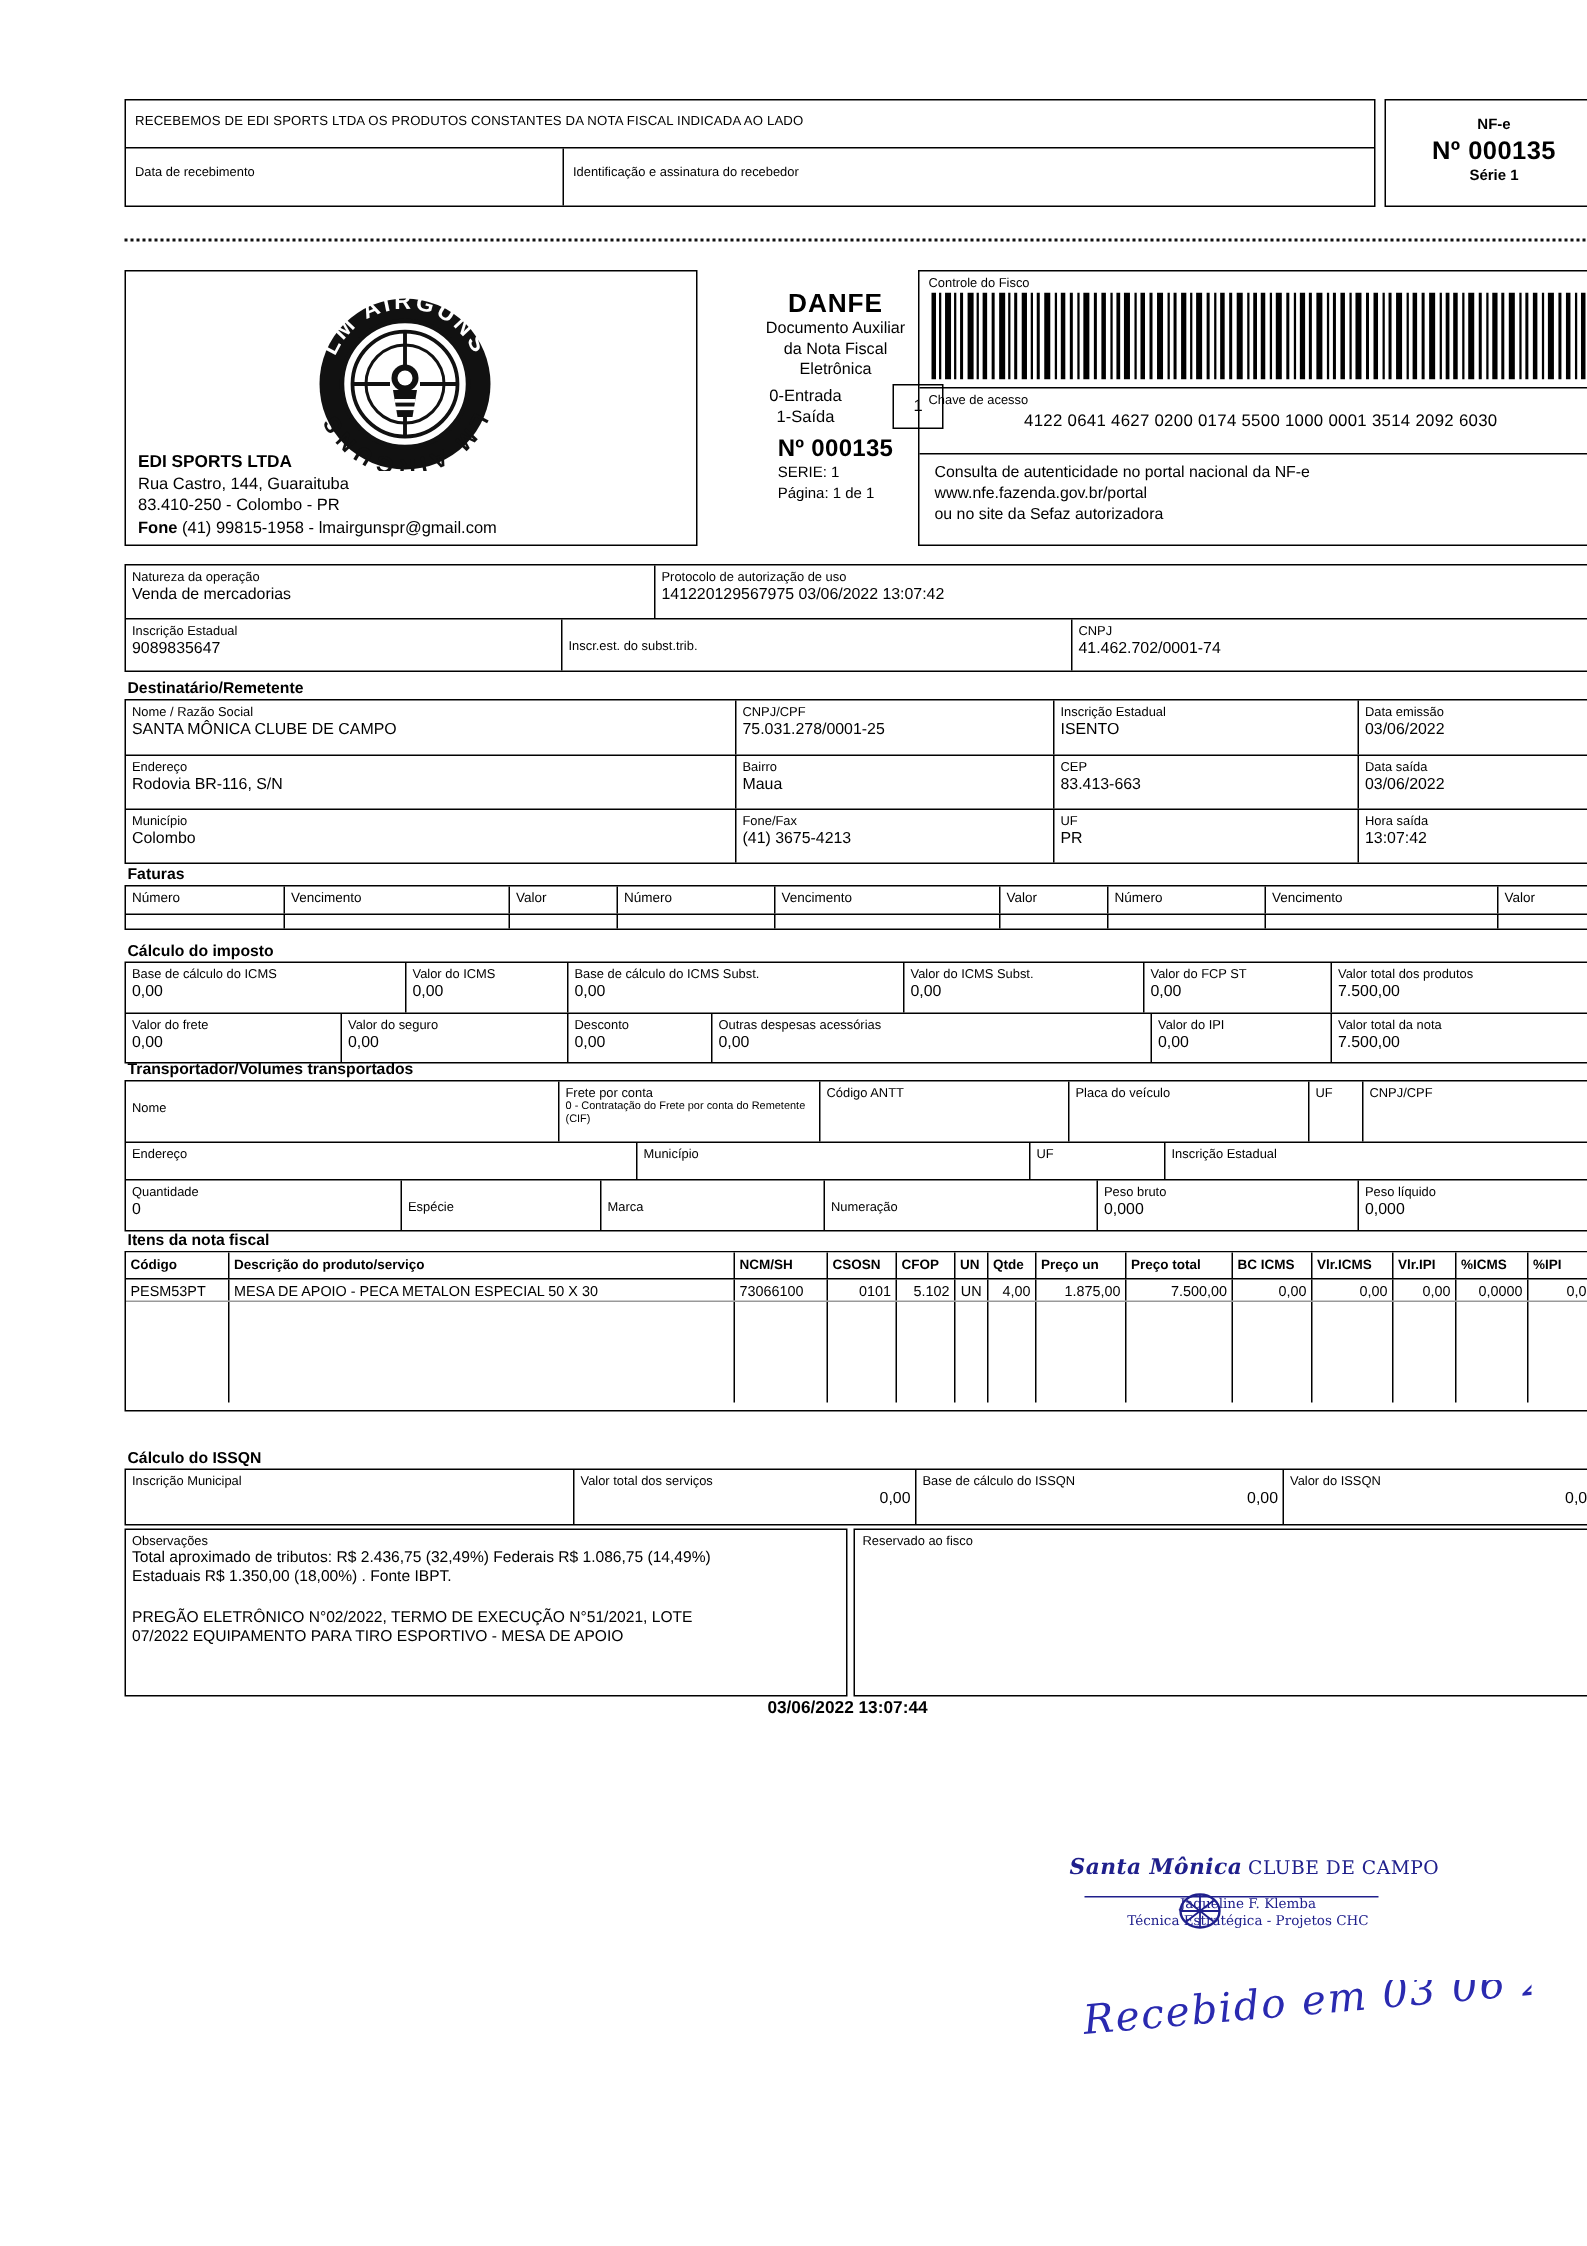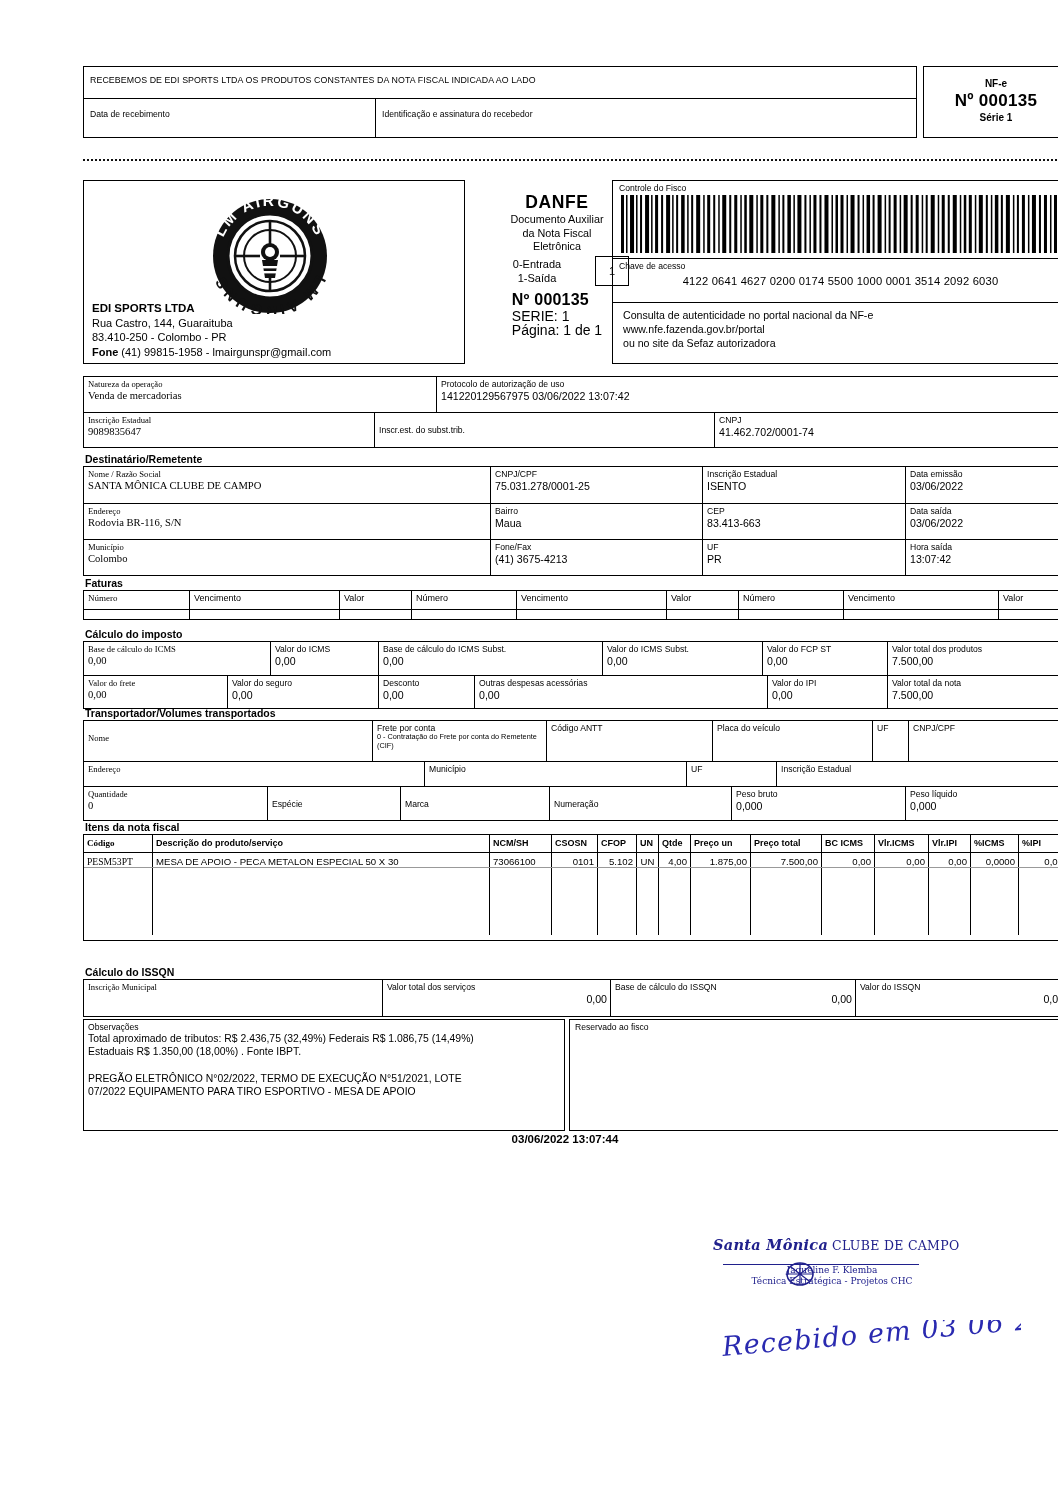--- a/index.html
+++ b/index.html
@@ -15,21 +15,21 @@
     color: #000;
     font-size: 9px;
     -webkit-font-smoothing: antialiased;
   }
   .page { position: absolute; left: 36px; top: 0; width: 986px; height: 1497px; margin-left: 47px; }
 
   
   .bx { border: 1.6px solid #000; }
   .row { display: flex; }
   .cell { position: relative; border-left: 1.2px solid #000; padding: 2px 3px 1px 4px; }
-  .cell:first-child { border-left: none; font-family: Liberation Serif, serif; }
+  .cell:first-child { border-left: none; }
   .lbl { font-size: 8.6px; line-height: 10px; white-space: nowrap; }
   .val { font-size: 10.6px; line-height: 12px; padding-top: 1px; }
   .sect-title { font-size: 10.5px; font-weight: bold; line-height: 12px; padding: 3px 0 1px 2px; }
   .r { text-align: right; }
   .c { text-align: center; }
 
   
   #recibo { position: absolute; left: 0; top: 66px; width: 986px; }
   #recibo-left { width: 834px; border: 1.6px solid #000; }
   #recibo-r1 { height: 32px; padding: 8px 4px 0 6px; border-bottom: 1.6px solid #000; }
@@ -59,21 +59,21 @@
 
   #danfe { position: absolute; left: 386px; top: 0; width: 176px; height: 184px;
            text-align: center; }
   #danfe .d-title { font-size: 17.5px; font-weight: bold; letter-spacing: .6px; margin-top: 12px; }
   #danfe .d-sub { font-size: 10.8px; line-height: 13.5px; }
   #danfe .d-io { font-size: 11px; line-height: 14px; text-align: center; width: 104px; }
   #io-wrap { display: flex; justify-content: center; align-items: center; margin-top: 2px; }
   #io-box { width: 34px; height: 30px; border: 1.4px solid #000; margin-left: 6px;
             font-size: 11px; display: flex; align-items: center; justify-content: center; }
   #danfe .d-num { font-size: 16px; font-weight: bold; margin-top: 5px; letter-spacing: .2px; }
-  #danfe .d-ser { font-size: 14px; line-height: 14px; }
+  #danfe .d-ser { font-size: 10px; line-height: 14px; }
   #danfe .d-inner { display: inline-block; text-align: left; }
 
   #fisco { position: absolute; left: 529px; top: 0; width: 457px; height: 184px;
            border: 1.6px solid #000; }
   #fisco-bc { height: 78px; border-bottom: 1.2px solid #000; padding: 2px 8px 0 6px; }
   #barcode { height: 58px; margin-top: 2px; width: 100%; }
   #fisco-key { height: 44px; border-bottom: 1.2px solid #000; padding: 2px 6px 0 6px; }
   #fisco-key .kv { font-size: 11.2px; text-align: center; padding-top: 4px; letter-spacing: .2px; }
   #fisco-note { padding: 5px 6px 0 10px; font-size: 10.6px; line-height: 14px; }
 

